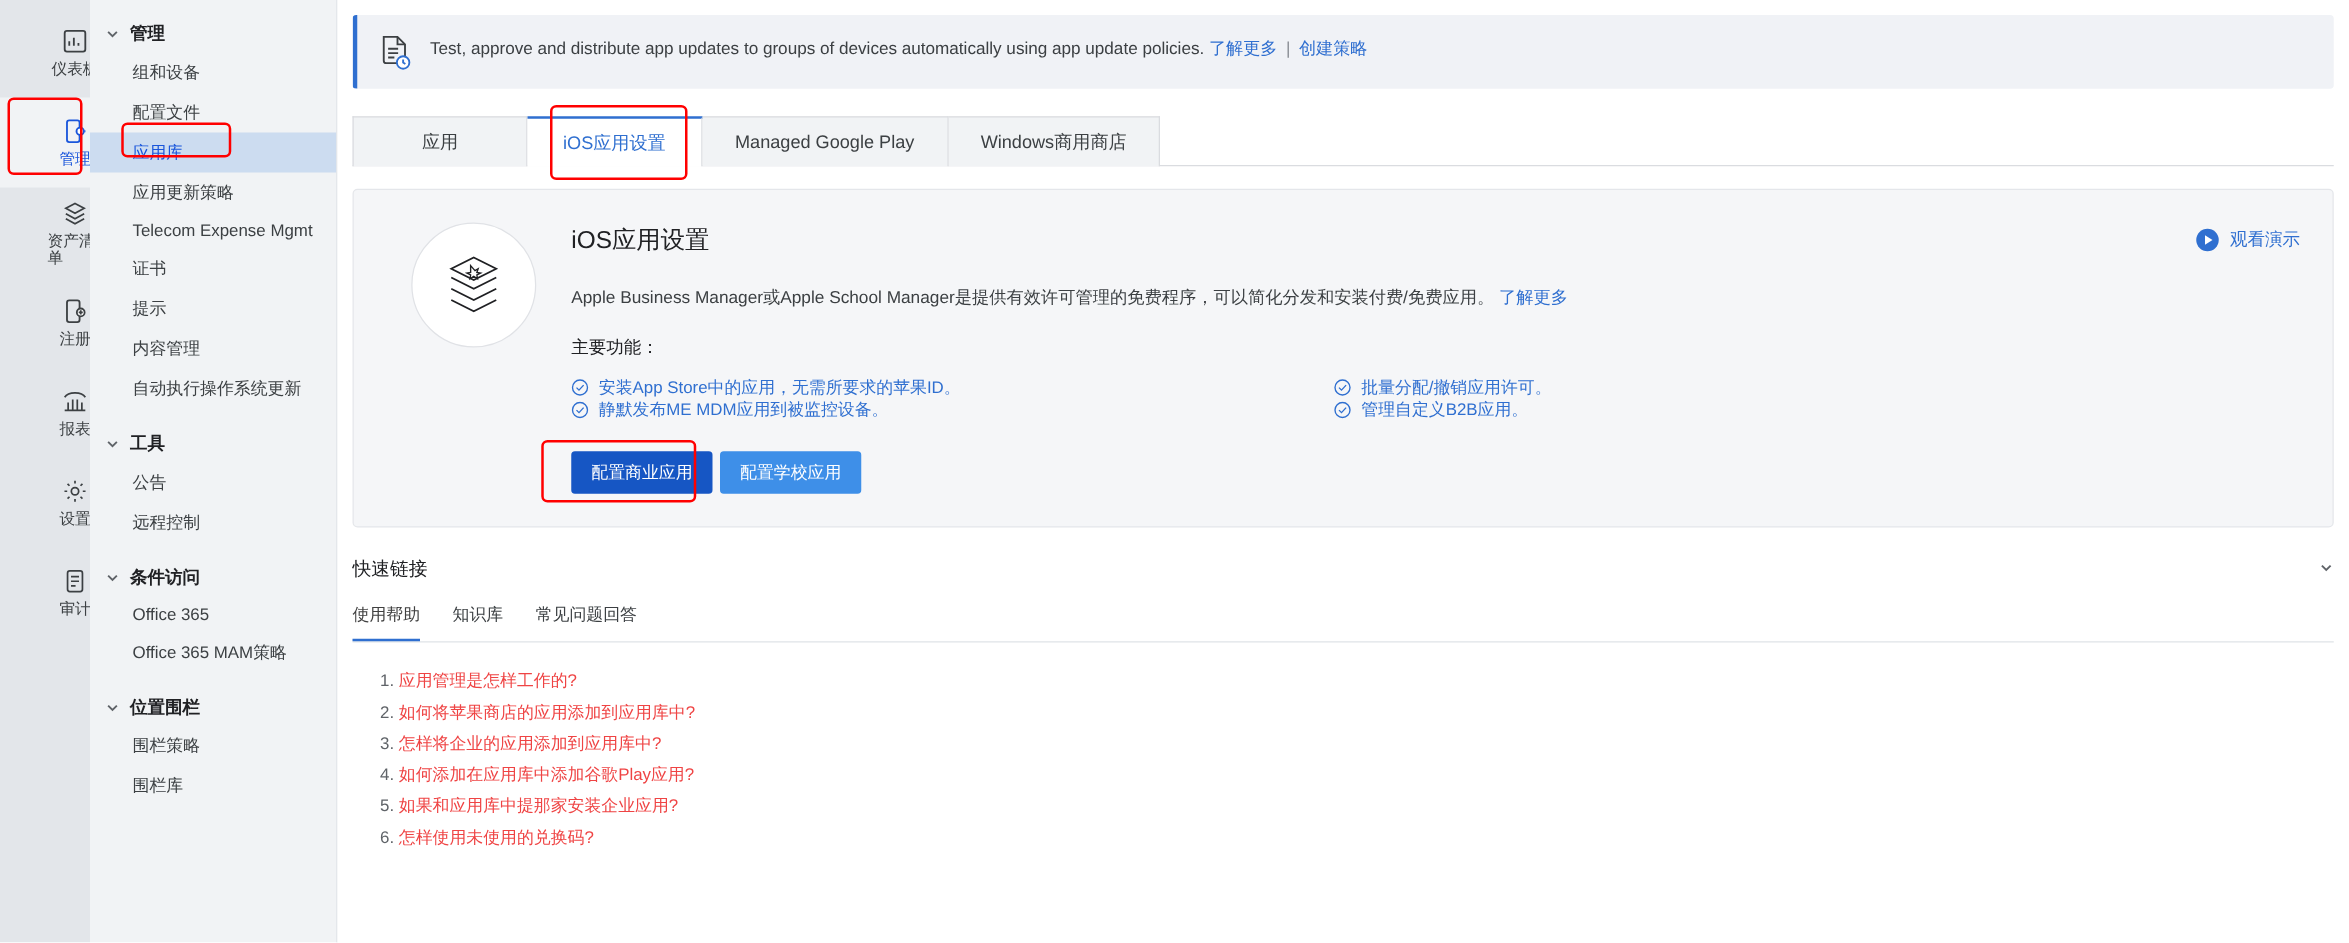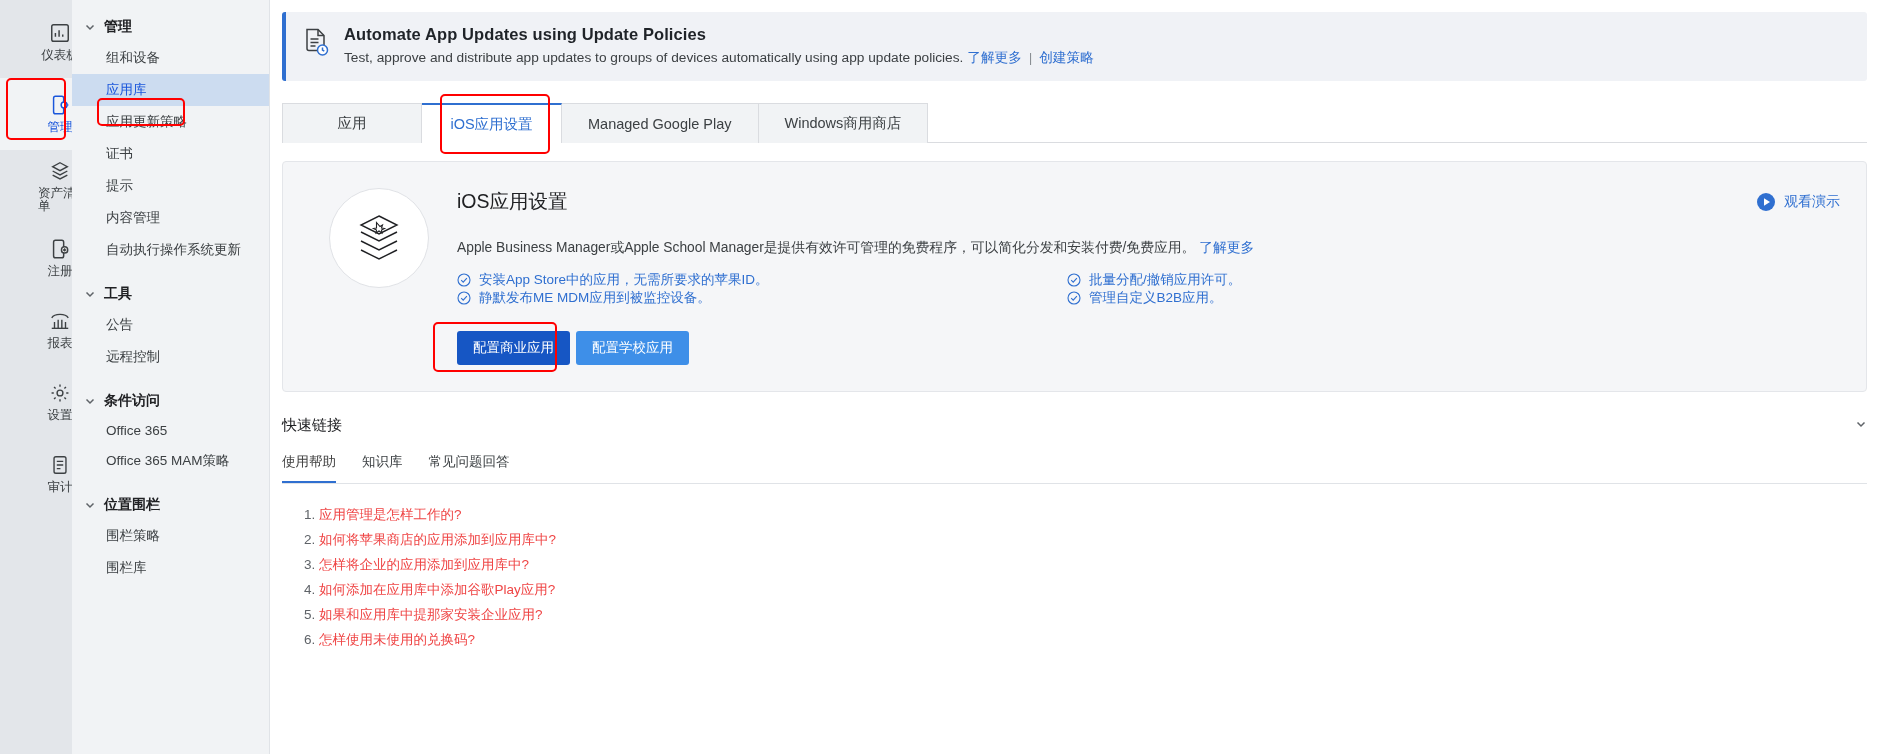--- a/index.html
+++ b/index.html
@@ -350,22 +350,24 @@
 
     <div class="tree-group-head">
       <span class="chev">
         <svg viewBox="0 0 12 12" fill="none" stroke="#5f6368" stroke-width="1.5">
             <path d="M2.5 4.5L6 8l3.5-3.5"></path>
           </svg>
       </span>
       <span>管理</span>
     </div>
     <div class="tree-item">组和设备</div>
+    <div class="tree-item">配置文件</div>
     <div class="tree-item selected">应用库</div>
     <div class="tree-item">应用更新策略</div>
+    <div class="tree-item">Telecom Expense Mgmt</div>
     <div class="tree-item">证书</div>
     <div class="tree-item">提示</div>
     <div class="tree-item">内容管理</div>
     <div class="tree-item">自动执行操作系统更新</div>
 
     <div class="tree-gap"></div>
 
     <div class="tree-group-head">
       <span class="chev">
         <svg viewBox="0 0 12 12" fill="none" stroke="#5f6368" stroke-width="1.5">
@@ -415,21 +417,20 @@
       <span class="banner-ico">
         <svg viewBox="0 0 28 30" fill="none" stroke="#3c4043" stroke-width="1.5">
           <path d="M5 2.5h11l6 6v13a2 2 0 0 1-2 2H7a2 2 0 0 1-2-2z"></path>
           <path d="M16 2.5V8.5h6"></path>
           <path d="M8.5 12h8M8.5 15.5h8M8.5 19h5"></path>
           <circle cx="20.5" cy="23" r="5" fill="#fff" stroke="#2f6fd0"></circle>
           <path d="M20.5 20.5V23l1.8 1.2" stroke="#2f6fd0"></path>
         </svg>
       </span>
       <div>
-        <div class="banner-title">Automate App Updates using Update Policies</div>
         <div class="banner-sub">
           <span>Test, approve and distribute app updates to groups of devices automatically using app update policies.</span>
           <span class="lnk">了解更多</span>
           <span class="sep">|</span>
           <span class="lnk">创建策略</span>
         </div>
       </div>
     </section>
 
     <section class="tabs-wrap">
@@ -451,20 +452,21 @@
           <path d="M10 40l18 9 18-9"></path>
           <path d="M25.5 12.5l3.5 4 2.5-1.5-1 3 3 .5-3 1.5.5 3-3-2-3 2 .5-3-3-1.5 3-.5z" stroke-width="1.1"></path>
         </svg>
       </div>
       <div class="hero-body">
         <div class="hero-title">iOS应用设置</div>
         <div class="hero-desc">
           <span>Apple Business Manager或Apple School Manager是提供有效许可管理的免费程序，可以简化分发和安装付费/免费应用。</span>
           <span class="lnk">了解更多</span>
         </div>
+        <div class="hero-sub">主要功能：</div>
 
         <div class="feat-grid">
           <div class="feat">
             <span class="ck">
               <svg viewBox="0 0 14 14" fill="none" stroke="#2f6fd0" stroke-width="1.1">
                   <circle cx="7" cy="7" r="6"></circle>
                   <path d="M4.2 7.1l2 2 3.7-4"></path>
                 </svg>
             </span>
             <span>安装App Store中的应用，无需所要求的苹果ID。</span>

